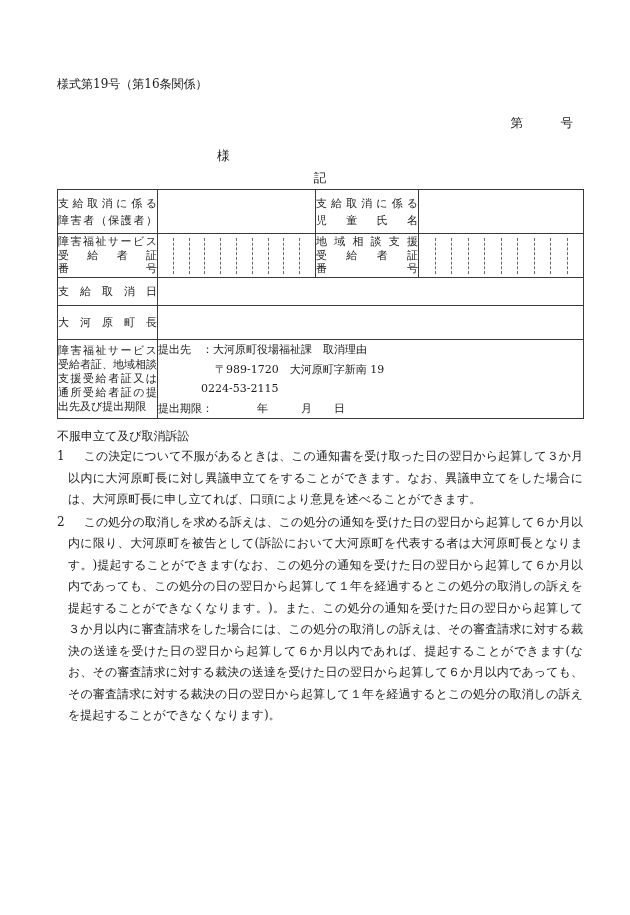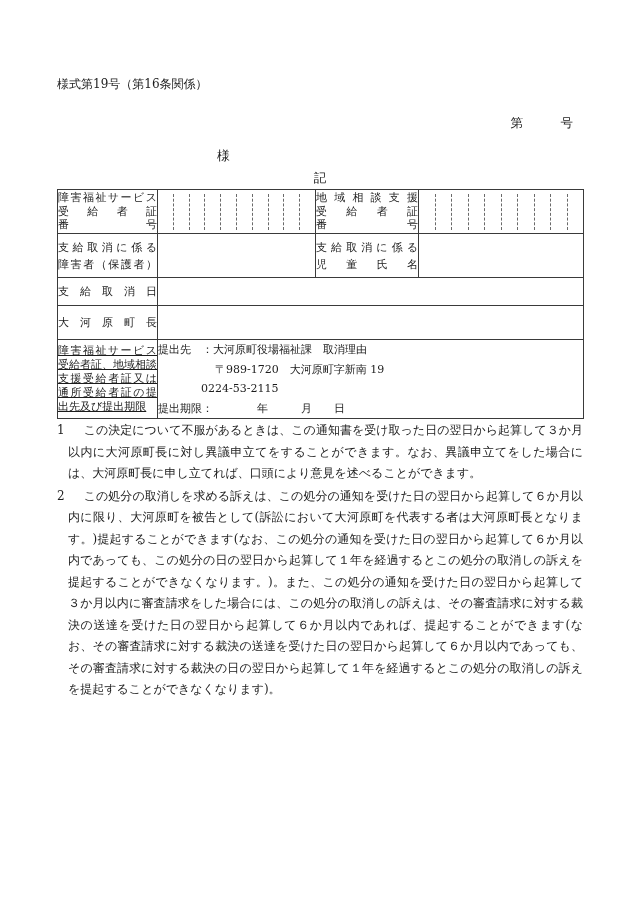--- a/index.html
+++ b/index.html
@@ -23,21 +23,21 @@
   .lbl{padding:3px 5px;line-height:13.5px;box-sizing:border-box;}
   .lbl2{padding:4px 5px;line-height:17px;box-sizing:border-box;}
   .jl{display:block;text-align:justify;text-align-last:justify;}
   .digit-cells{display:flex;height:42px;align-items:stretch;}
   .digit{flex:1;border-right:1px dashed #6a6a6a;margin:3px 0;}
   .digit:last-child{border-right:none;}
   .row-tall{height:44px;}
   .row-short{height:28px;}
   .row-mid{height:34px;}
   .row-big{height:78px;}
-  .small-lbl{font-size:10.5px;line-height:14px;padding:4px 5px;text-align:justify;box-sizing:border-box;text-decoration:underline;}
+  .small-lbl{font-size:10.5px;line-height:14px;padding:4px 5px;text-align:justify;box-sizing:border-box;}
   .subm{font-size:12.5px;line-height:19.5px;padding:4px 8px 4px 13px;box-sizing:border-box;}
   .subm .addr{padding-left:57px;}
   .subm .phone{padding-left:43px;}
   .notes-head{margin-top:9px;font-size:12px;}
   .note{font-size:12px;line-height:21.5px;text-align:justify;padding-left:11px;text-indent:-11px;margin-top:1px;}
   .note-num{margin-right:19px;}
 </style>
 </head>
 <body>
 
@@ -56,20 +56,32 @@
 
   <table class="main">
     <colgroup>
       <col style="width:100px">
         <col style="width:158px">
         <col style="width:103px">
         <col style="width:165px">
     </colgroup>
     <tbody>
         <tr class="row-tall">
+      <td class="lbl2">
+        <span class="jl">支給取消に係る</span>
+        <span class="jl">障害者（保護者）</span>
+      </td>
+      <td></td>
+      <td class="lbl2">
+        <span class="jl">支給取消に係る</span>
+        <span class="jl">児童氏名</span>
+      </td>
+      <td></td>
+    </tr>
+    <tr class="row-tall">
       <td class="lbl">
         <span class="jl">障害福祉サービス</span>
         <span class="jl">受給者証</span>
         <span class="jl">番号</span>
       </td>
       <td>
         <div class="digit-cells">
               <div class="digit"></div>
               <div class="digit"></div>
               <div class="digit"></div>
@@ -95,32 +107,20 @@
               <div class="digit"></div>
               <div class="digit"></div>
               <div class="digit"></div>
               <div class="digit"></div>
               <div class="digit"></div>
               <div class="digit"></div>
               <div class="digit"></div>
             </div>
       </td>
     </tr>
-    <tr class="row-tall">
-      <td class="lbl2">
-        <span class="jl">支給取消に係る</span>
-        <span class="jl">障害者（保護者）</span>
-      </td>
-      <td></td>
-      <td class="lbl2">
-        <span class="jl">支給取消に係る</span>
-        <span class="jl">児童氏名</span>
-      </td>
-      <td></td>
-    </tr>
     <tr class="row-short">
       <td class="lbl">
         <span class="jl">支給取消日</span>
       </td>
       <td colspan="3"></td>
     </tr>
     <tr class="row-mid">
       <td class="lbl">
         <span class="jl">大河原町長</span>
       </td>
@@ -131,20 +131,21 @@
       <td colspan="3" class="subm">
         <div>提出先　：大河原町役場福祉課　取消理由</div>
         <div class="addr">〒989-1720　大河原町字新南 19</div>
         <div class="phone">0224-53-2115</div>
         <div>提出期限：　　　　年　　　月　　日</div>
       </td>
     </tr>
   </tbody>
     </table>
 
+  <div class="notes-head">不服申立て及び取消訴訟</div>
 
   <div class="note">
     <span class="note-num">1</span><span>この決定について不服があるときは、この通知書を受け取った日の翌日から起算して３か月以内に大河原町長に対し異議申立てをすることができます。なお、異議申立てをした場合には、大河原町長に申し立てれば、口頭により意見を述べることができます。</span>
   </div>
   <div class="note">
     <span class="note-num">2</span><span>この処分の取消しを求める訴えは、この処分の通知を受けた日の翌日から起算して６か月以内に限り、大河原町を被告として(訴訟において大河原町を代表する者は大河原町長となります。)提起することができます(なお、この処分の通知を受けた日の翌日から起算して６か月以内であっても、この処分の日の翌日から起算して１年を経過するとこの処分の取消しの訴えを提起することができなくなります。)。また、この処分の通知を受けた日の翌日から起算して３か月以内に審査請求をした場合には、この処分の取消しの訴えは、その審査請求に対する裁決の送達を受けた日の翌日から起算して６か月以内であれば、提起することができます(なお、その審査請求に対する裁決の送達を受けた日の翌日から起算して６か月以内であっても、その審査請求に対する裁決の日の翌日から起算して１年を経過するとこの処分の取消しの訴えを提起することができなくなります)。</span>
   </div>
 
 </div>
 

